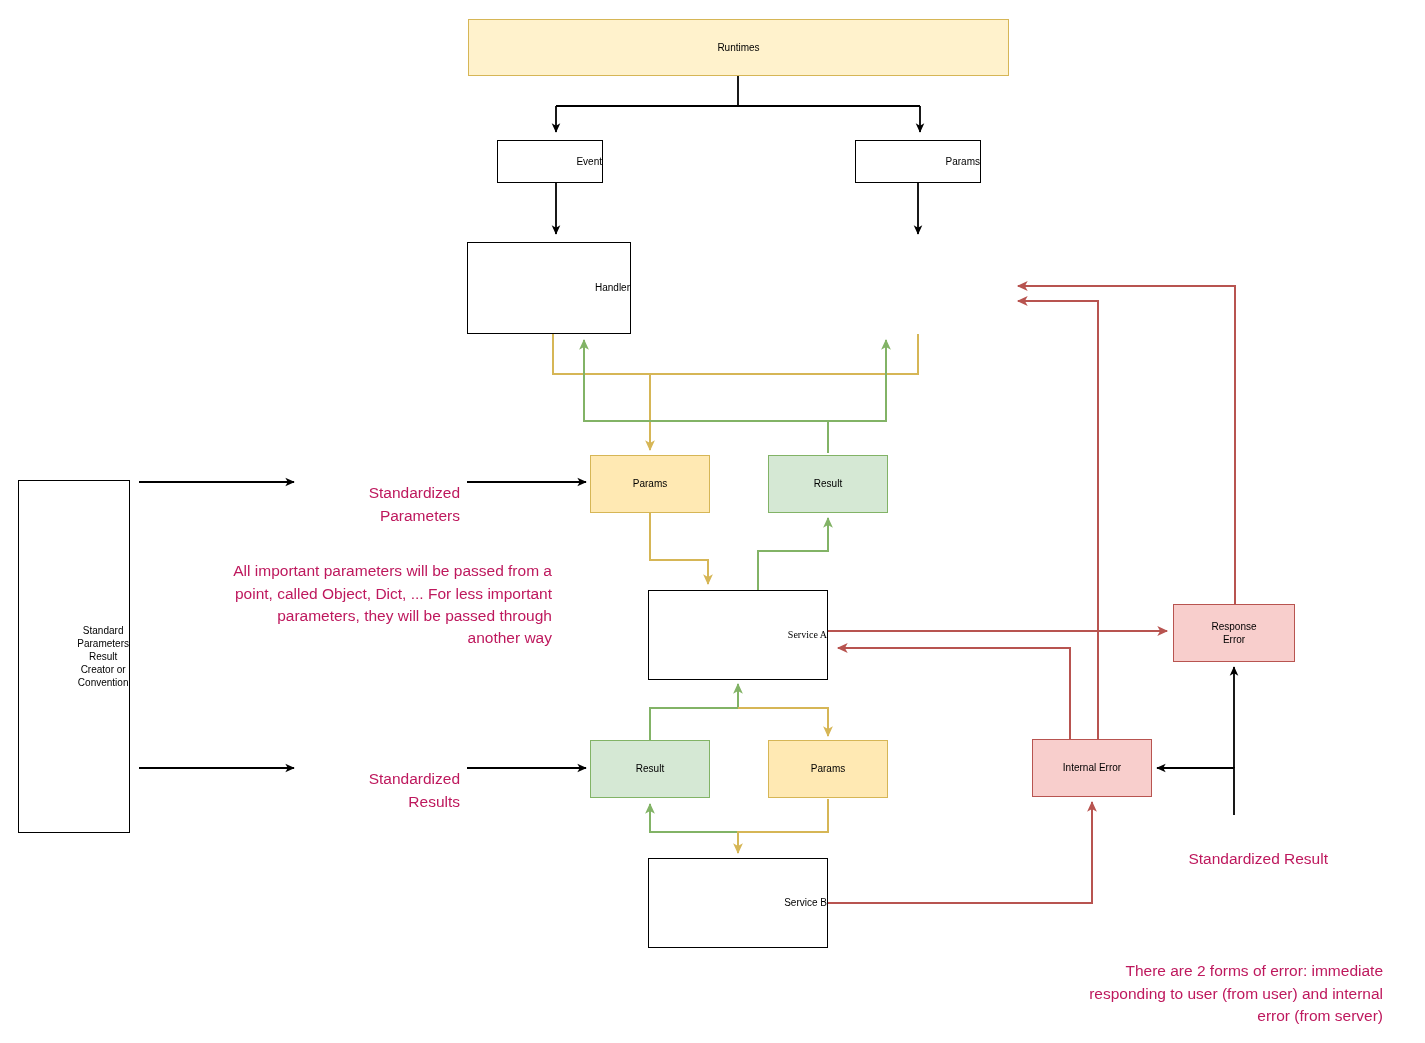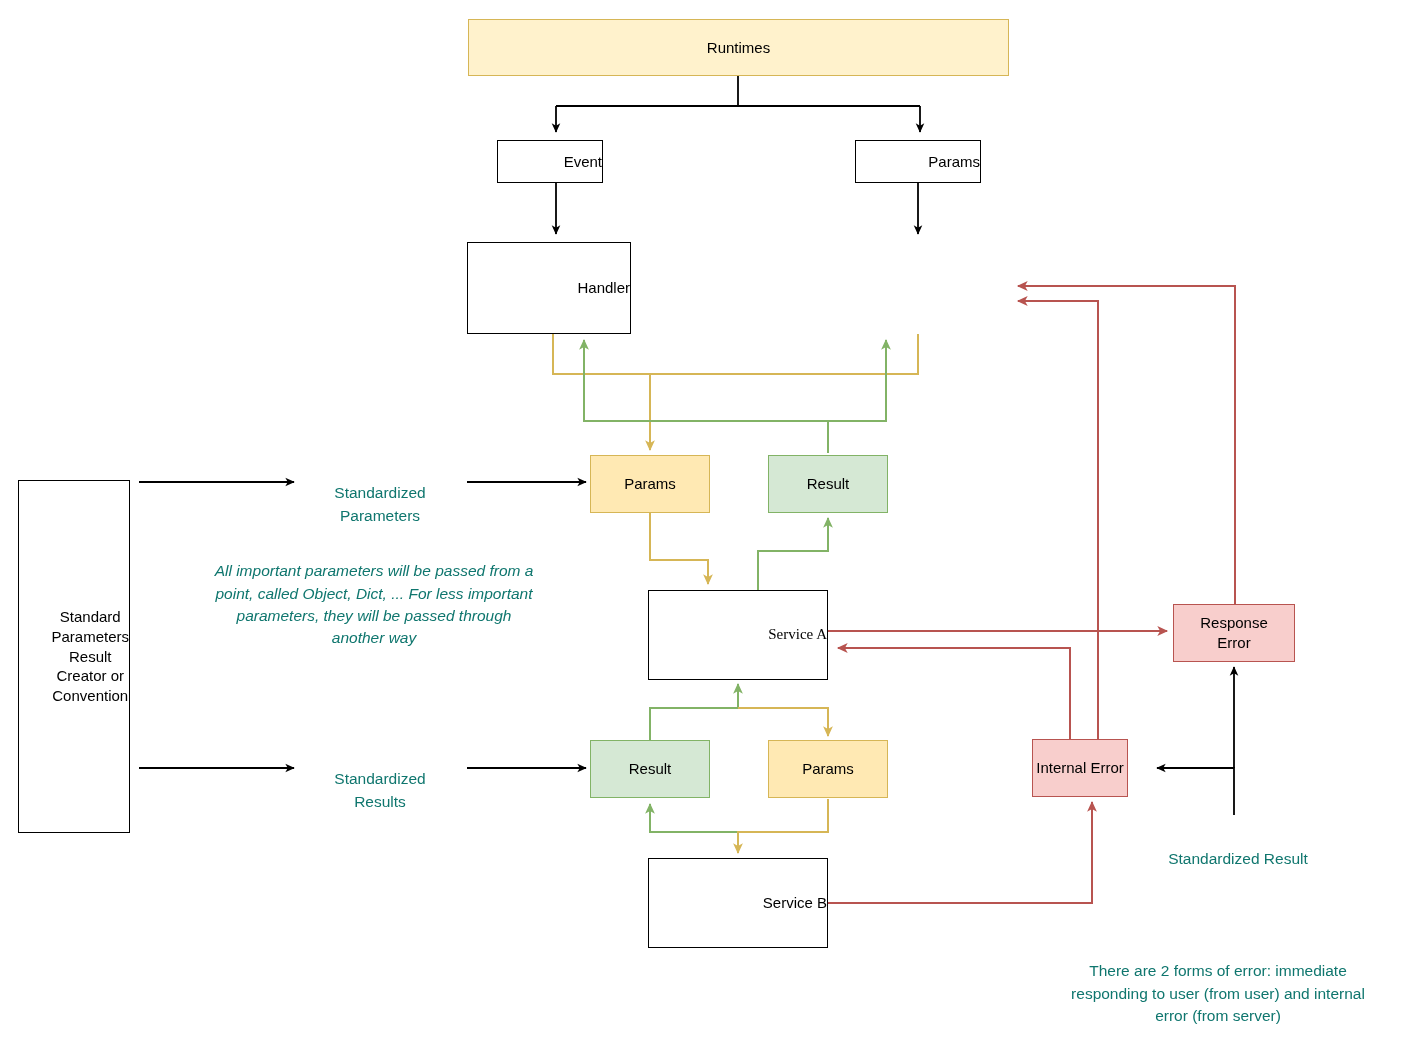--- a/index.html
+++ b/index.html
@@ -26,21 +26,21 @@
     height: 1043px;
     pointer-events: none;
   }
   .node {
     position: absolute;
     box-sizing: border-box;
     display: flex;
     align-items: center;
     justify-content: center;
     text-align: center;
-    font-size: 15px;
+    font-size: 10px;
     line-height: 1.32;
     color: #000;
     white-space: pre-line;
     z-index: 3;
   }
   .node.plain {
     background: #ffffff;
     border: 1.6px solid #000000;
     justify-content: flex-end;
   }
@@ -57,22 +57,22 @@
     border: 1.6px solid #82b366;
   }
   .node.red {
     background: #f8cecc;
     border: 1.6px solid #b85450;
   }
   .caption {
     position: absolute;
     font-size: 15.5px;
     line-height: 1.44;
-    text-align: center;
-    color: #0f766e;
+    text-align: right;
+    color: #be185d;
     white-space: pre-line;
     z-index: 3;
   }
 </style>
 </head>
 <body>
 
 <div id="canvas">
 
   <svg id="wires" viewBox="0 0 1425 1043" xmlns="http://www.w3.org/2000/svg">
@@ -229,21 +229,21 @@
 
   <div class="node plain" style="left:648px; top:858px; width:180px; height:90px;">
     <span>Service B</span>
   </div>
 
   <div class="node red" style="left:1173px; top:604px; width:122px; height:58px;">
     <span>Response
 Error</span>
   </div>
 
-  <div class="node red" style="left:1032px; top:739px; width:96px; height:58px;">
+  <div class="node red" style="left:1032px; top:739px; width:120px; height:58px;">
     <span>Internal Error</span>
   </div>
 
   <div class="node plain" style="left:18px; top:480px; width:112px; height:353px;">
     <span>Standard
 Parameters
 Result
 Creator or
 Convention</span>
   </div>
@@ -255,21 +255,21 @@
 
   <div class="caption" style="left:300px; top:746px; width:160px;">
     <span>Standardized
 Results</span>
   </div>
 
   <div class="caption" style="left:1148px; top:826px; width:180px;">
     <span>Standardized Result</span>
   </div>
 
-  <div class="caption" style="left:212px; top:538px; width:324px;font-style:italic;">
+  <div class="caption" style="left:228px; top:538px; width:324px;">
     <span>All important parameters will be passed from a point, called Object, Dict, ... For less important parameters, they will be passed through another way</span>
   </div>
 
   <div class="caption" style="left:1053px; top:938px; width:330px;">
     <span>There are 2 forms of error: immediate responding to user (from user) and internal error (from server)</span>
   </div>
 
 </div>
 
 </body></html>

